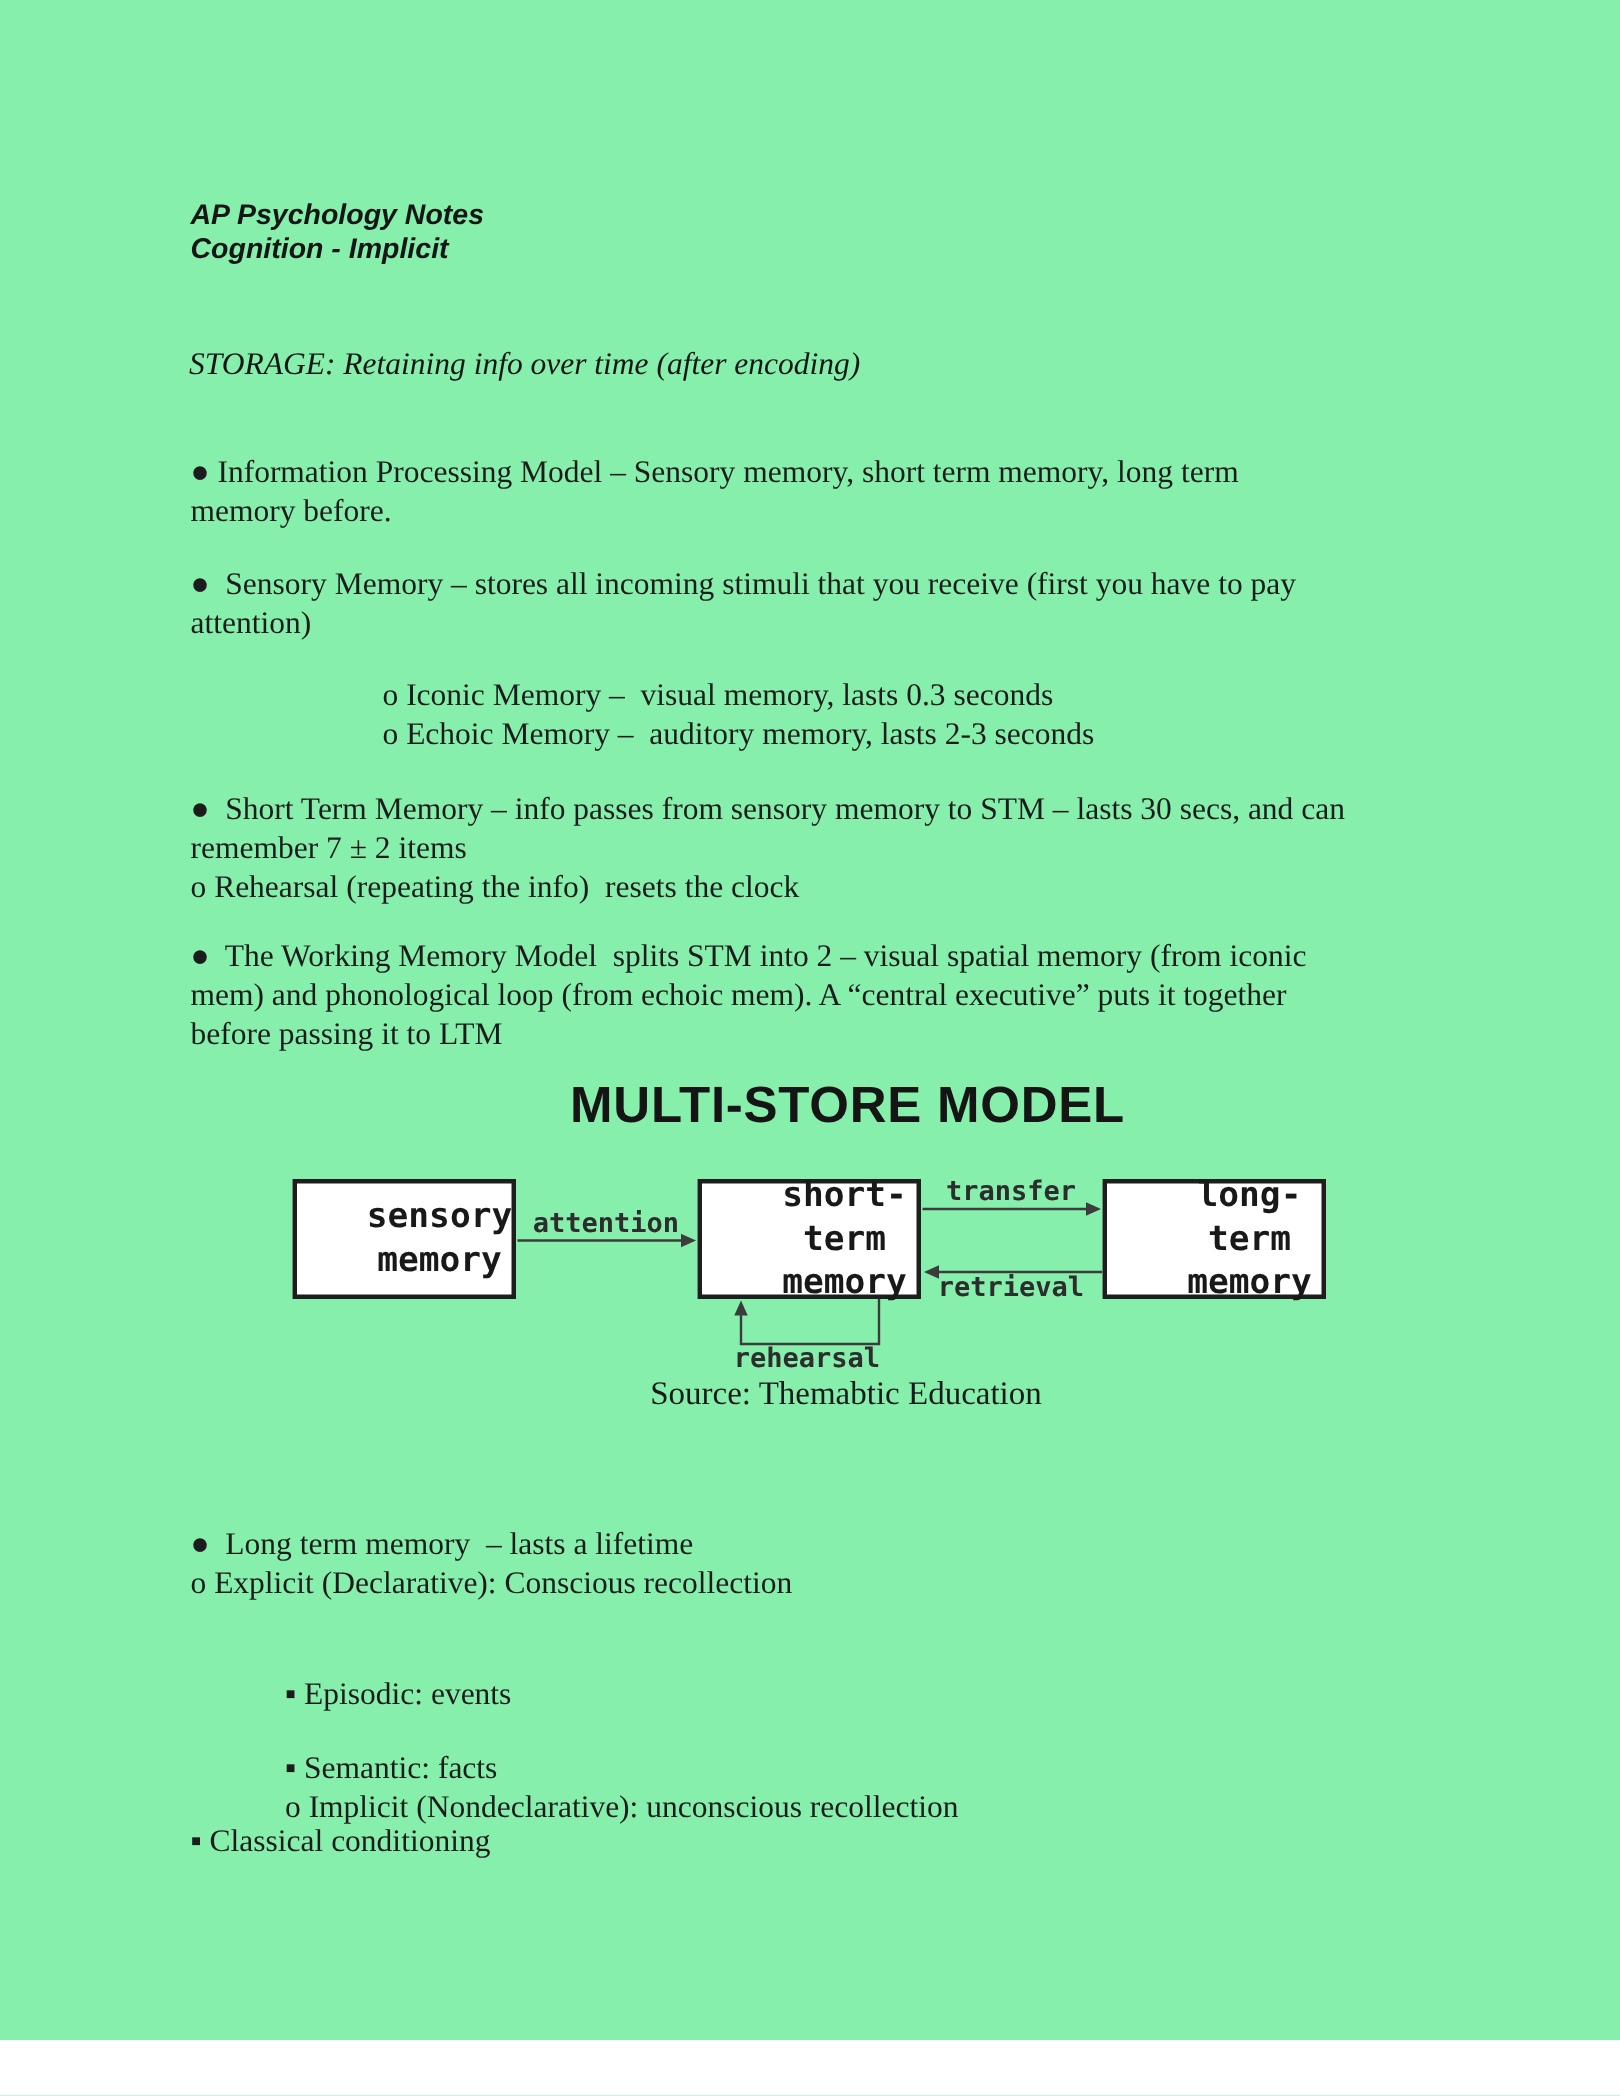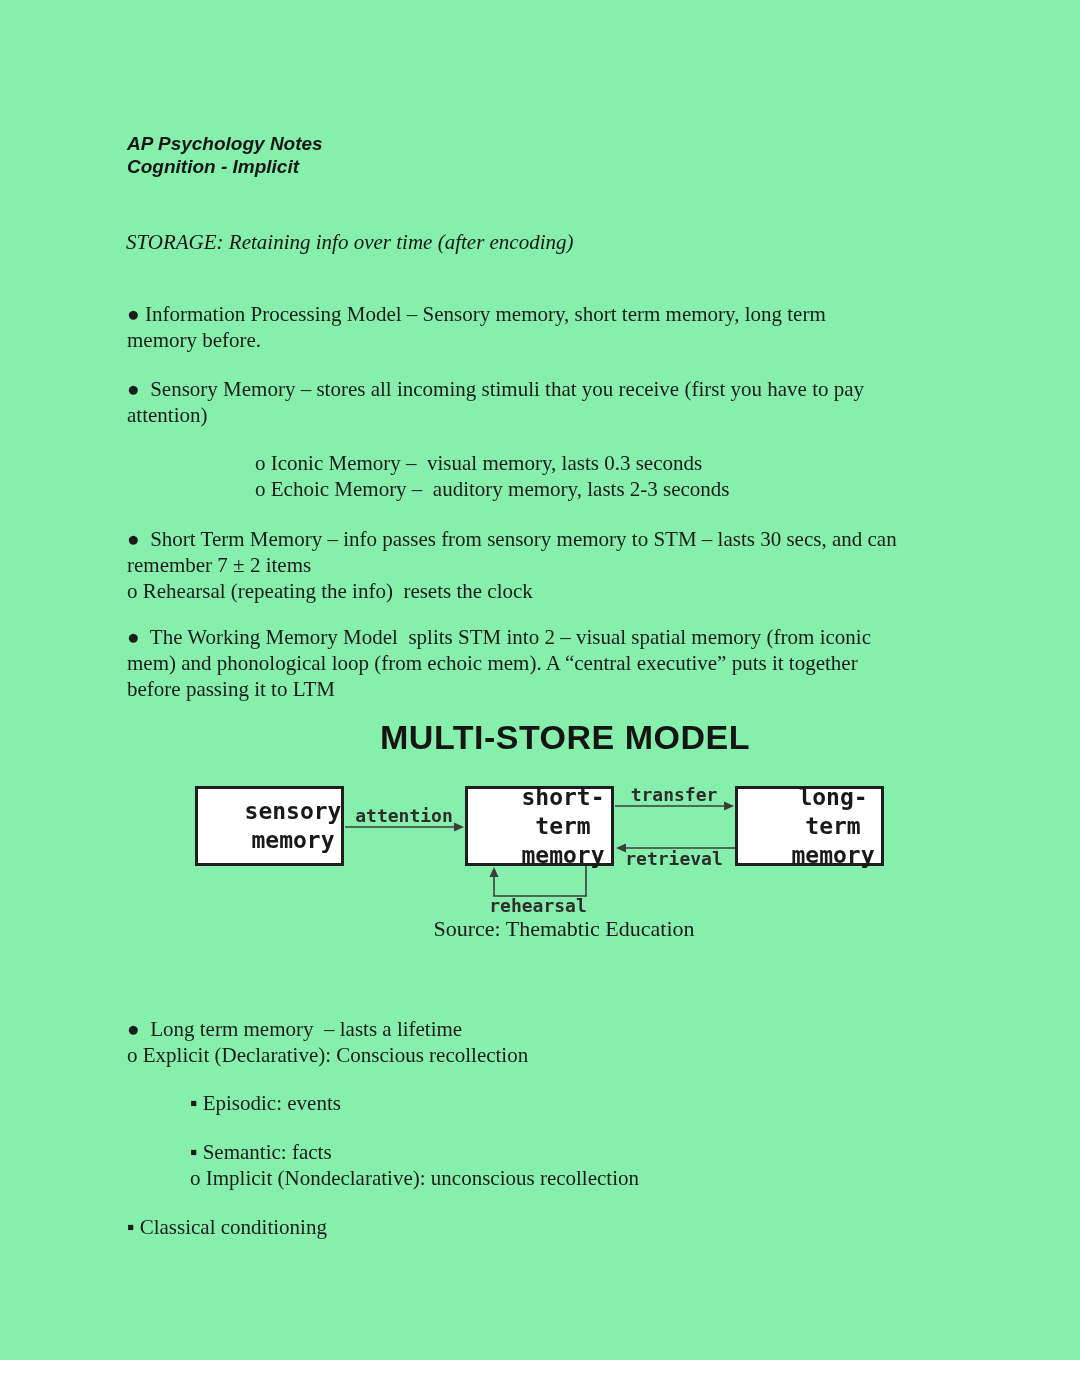--- a/index.html
+++ b/index.html
@@ -28,21 +28,21 @@
     white-space: pre-wrap;
   }
   .para {
     left: 127px;
     width: 840px;
     font-size: 21px;
     line-height: 26px;
     white-space: pre-wrap;
   }
   .indent-sub { left: 255px; }
-  .indent-mid { left: 190px; }
+  .indent-mid { left: 190px; margin-top: 26px; }
 
   
   .fig-title {
     left: 185px; top: 720px; width: 760px;
     text-align: center;
     font-family: "Liberation Sans", sans-serif;
     font-weight: bold;
     font-size: 34px; line-height: 34px;
     color: #151515;
     letter-spacing: 0.5px;

